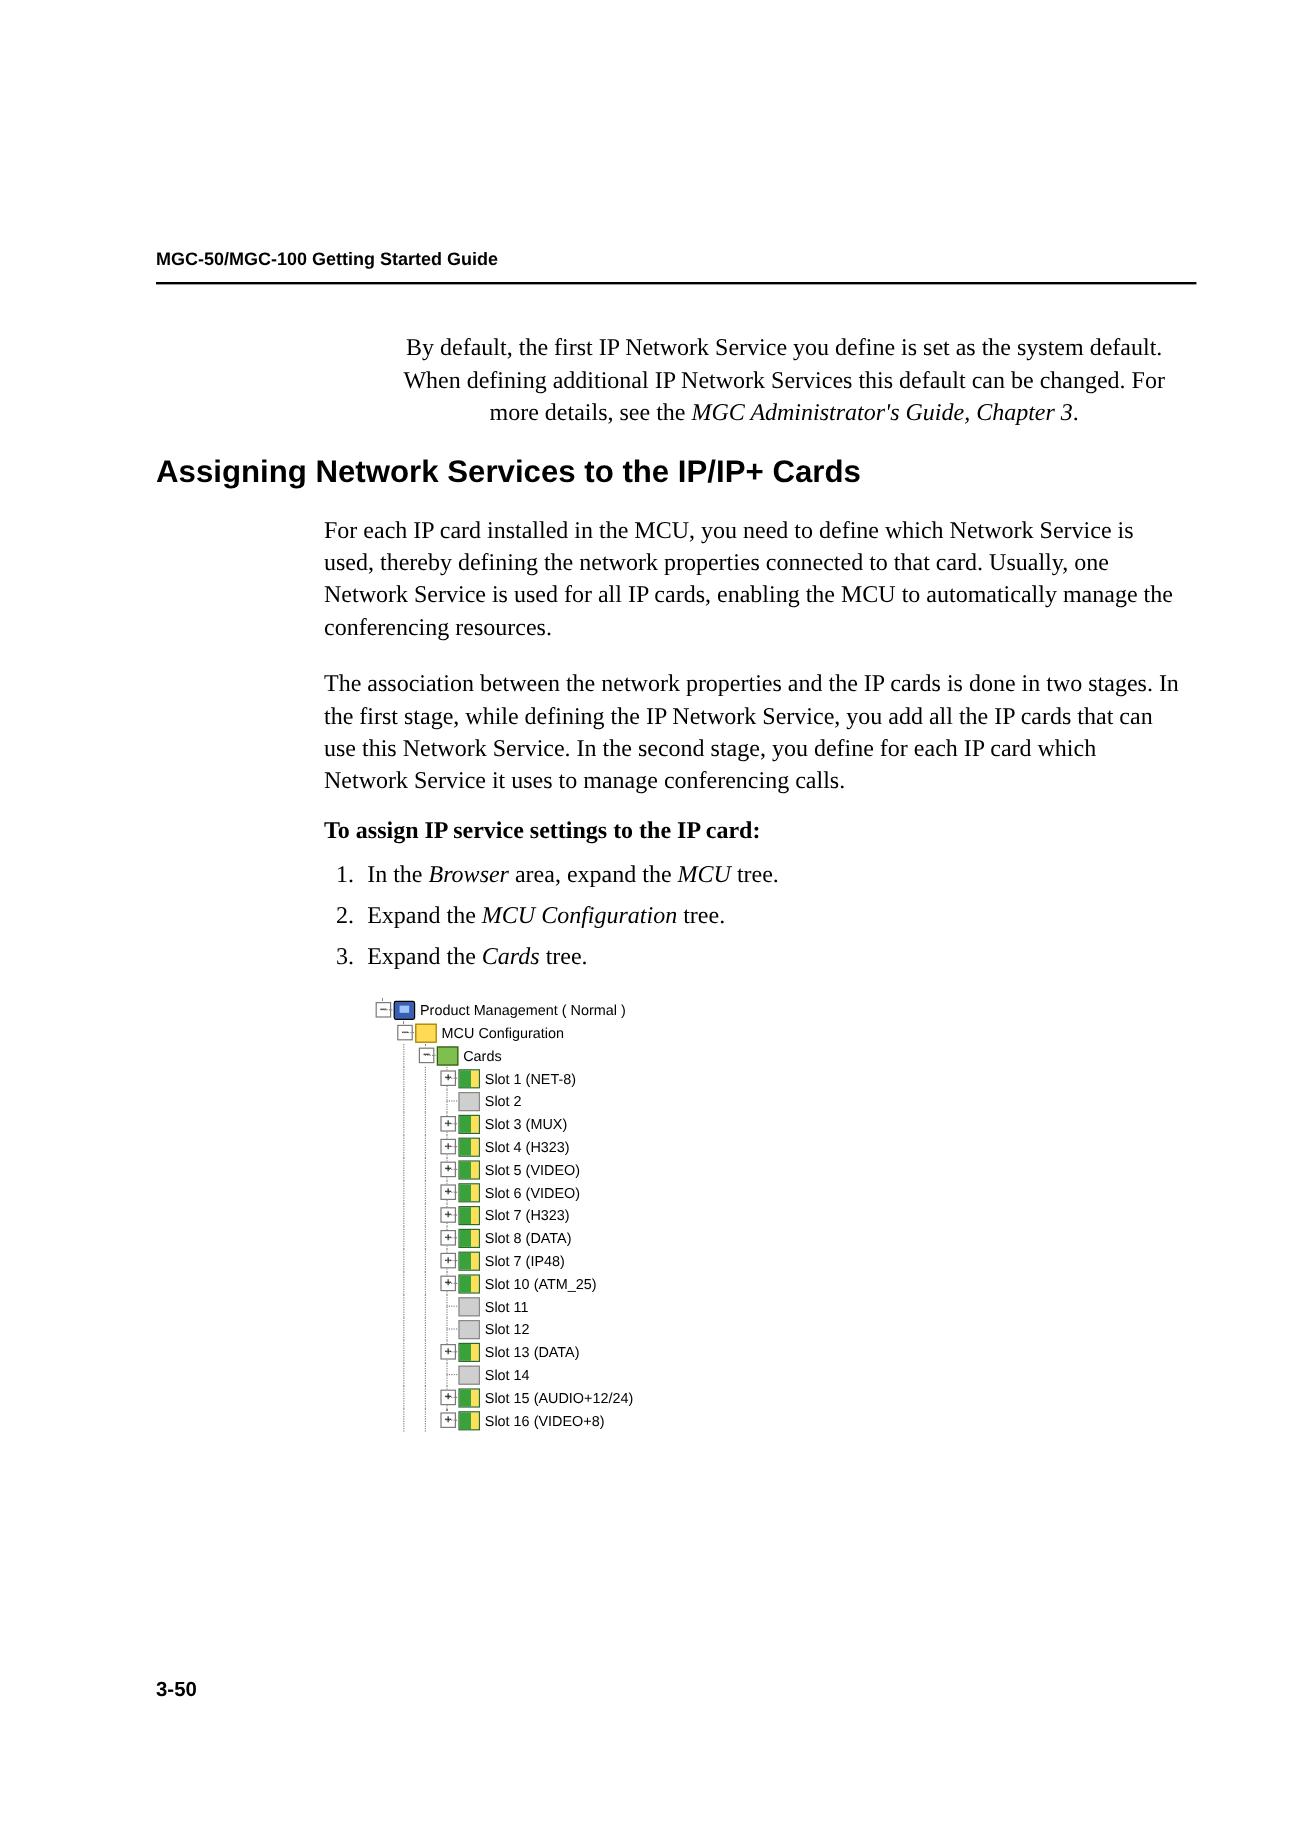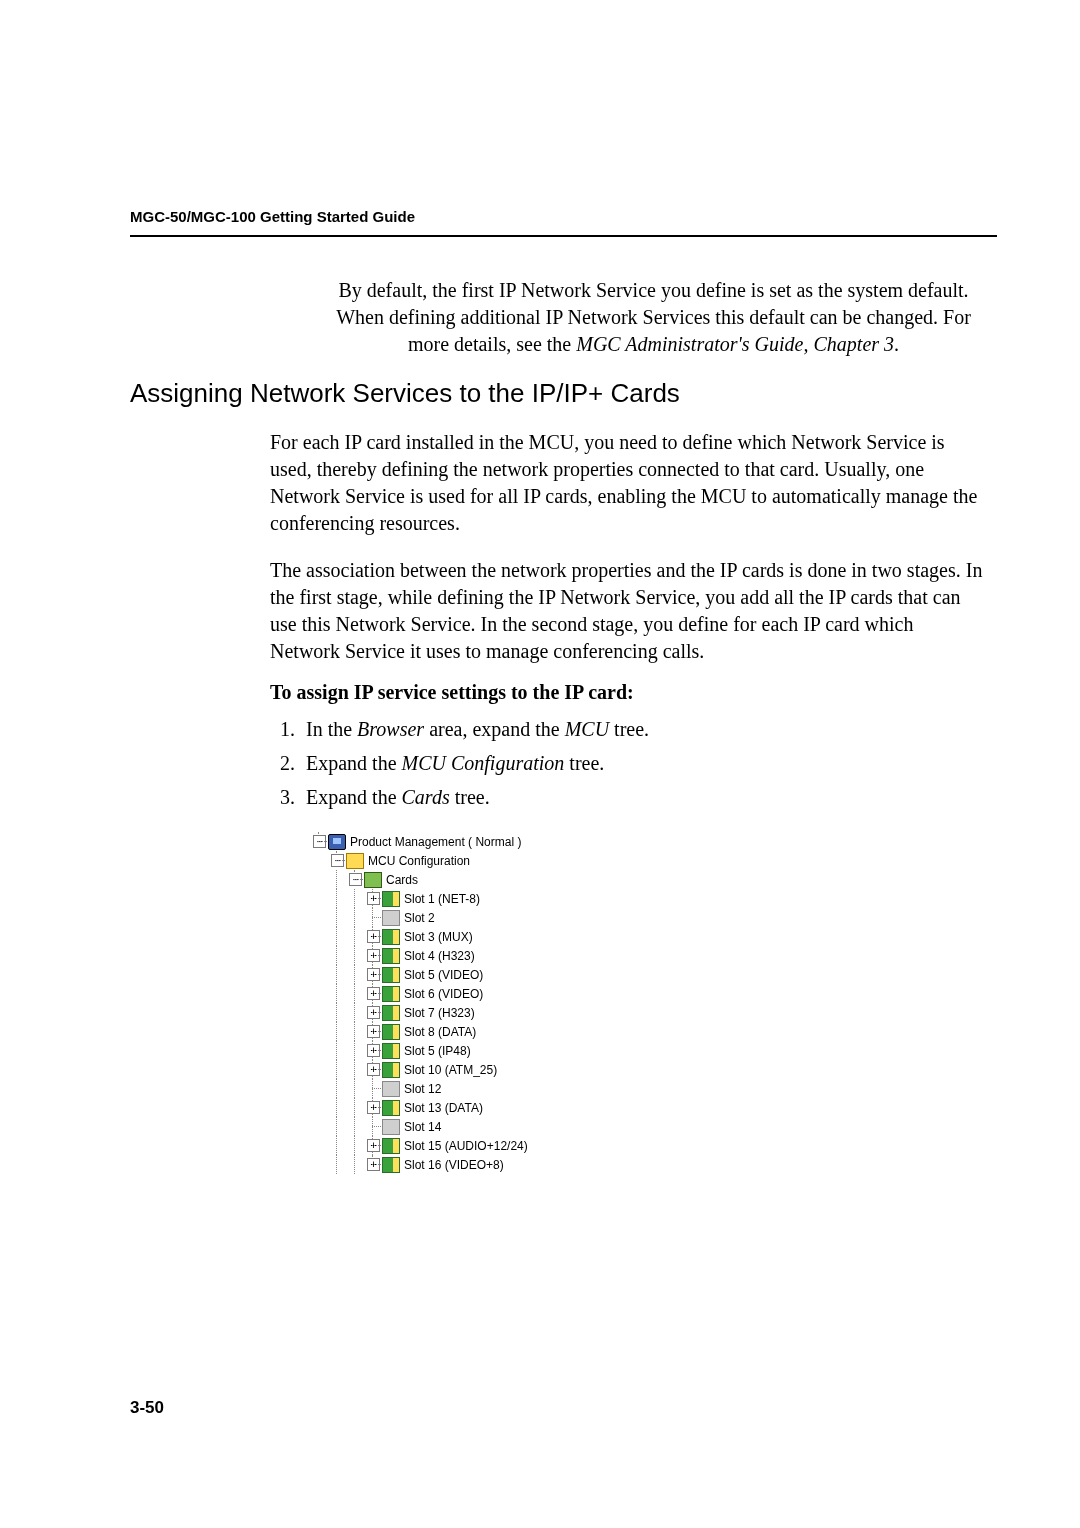--- a/index.html
+++ b/index.html
@@ -29,21 +29,21 @@
   .indent-block {
     margin-left: 190px;
     margin-right: 10px;
     font-size: 20px;
     line-height: 1.35;
     text-align: center;
   }
   .indent-block .italic { font-style: italic; }
   .h2 {
     font-family: Arial, Helvetica, sans-serif;
-    font-weight: normal;
+    font-weight: bold;
     font-size: 26px;
     margin: 17px 0 18px 0;
   }
   .body-para {
     margin-left: 140px;
     margin-right: 10px;
     font-size: 20px;
     line-height: 1.35;
     margin-bottom: 14px;
   }
@@ -292,31 +292,39 @@
           <span>Slot 8 (DATA)</span>
         </div>
         <div class="tree-row">
           <span class="ind"></span>
           <span class="ind vline"></span>
           <span class="ind vline"></span>
           <span class="ind tee">
             <span class="box">+</span>
           </span>
           <span class="icon icon-card-green"></span>
-          <span>Slot 5 (IP48)</span>
+          <span>Slot 7 (IP48)</span>
         </div>
         <div class="tree-row">
           <span class="ind"></span>
           <span class="ind vline"></span>
           <span class="ind vline"></span>
           <span class="ind tee">
             <span class="box">+</span>
           </span>
           <span class="icon icon-card-green"></span>
           <span>Slot 10 (ATM_25)</span>
+        </div>
+        <div class="tree-row">
+          <span class="ind"></span>
+          <span class="ind vline"></span>
+          <span class="ind vline"></span>
+          <span class="ind tee"></span>
+          <span class="icon icon-card-grey"></span>
+          <span>Slot 11</span>
         </div>
         <div class="tree-row">
           <span class="ind"></span>
           <span class="ind vline"></span>
           <span class="ind vline"></span>
           <span class="ind tee"></span>
           <span class="icon icon-card-grey"></span>
           <span>Slot 12</span>
         </div>
         <div class="tree-row">

